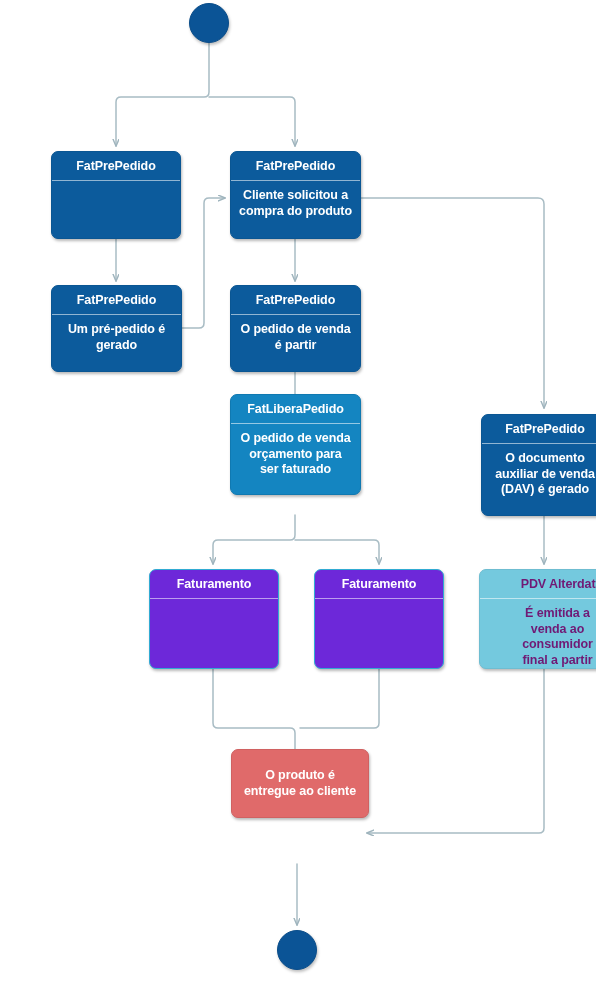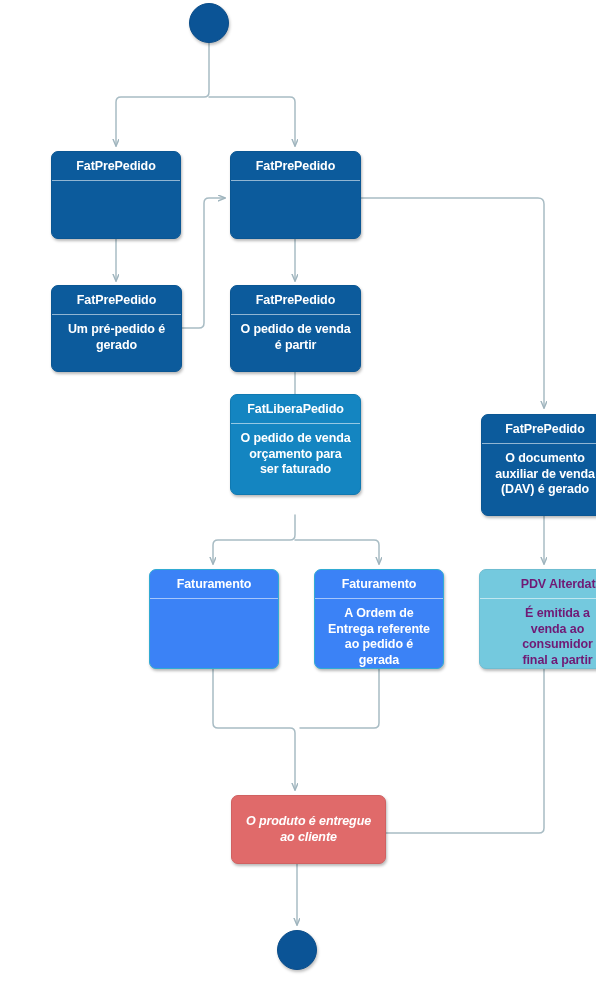--- a/index.html
+++ b/index.html
@@ -50,21 +50,21 @@
     box-sizing: border-box;
     padding: 7px 8px 6px 8px;
     color: #ffffff;
     font-size: 12.5px;
     font-weight: bold;
     line-height: 15.5px;
     letter-spacing: -0.1px;
   }
   .node.c-dark   { background: #0c5b9c; border: 1px solid #0a5693; }
   .node.c-mid    { background: #1485c1; border: 1px solid #1079b1; }
-  .node.c-light  { background: #3b82f6; border: 1px solid #31abd3; }
+  .node.c-light  { background: #6d28d9; border: 1px solid #31abd3; }
   .node.c-pale   { background: #74c9de; border: 1px solid #6ebdd1; }
   .node.c-red    { background: #e06a6a; border: 1px solid #d06161; }
 
   .node.c-pale .hdr,
   .node.c-pale .bdy { color: #701a75; padding-left: 34px; }
 
   .align-center .bdy { text-align: center; }
   .align-left   .bdy { text-align: center; }
 
   .node.terminal {
@@ -123,20 +123,21 @@
   </svg>
 
   <div class="node terminal" style="left:148px; top:3px; width:40px; height:40px;"></div>
 
   <div class="node c-dark align-center" style="left:10px; top:151px; width:130px; height:88px;">
     <div class="hdr">FatPrePedido</div>
   </div>
 
   <div class="node c-dark align-center" style="left:189px; top:151px; width:131px; height:88px;">
     <div class="hdr">FatPrePedido</div>
+    <div class="bdy">Cliente solicitou a compra do produto</div>
   </div>
 
   <div class="node c-dark align-left" style="left:10px; top:285px; width:131px; height:87px;">
     <div class="hdr">FatPrePedido</div>
     <div class="bdy">Um pré-pedido é gerado</div>
   </div>
 
   <div class="node c-dark align-center" style="left:189px; top:285px; width:131px; height:87px;">
     <div class="hdr">FatPrePedido</div>
     <div class="bdy">O pedido de venda é partir</div>
@@ -151,27 +152,26 @@
     <div class="hdr">FatPrePedido</div>
     <div class="bdy">O documento auxiliar de venda (DAV) é gerado</div>
   </div>
 
   <div class="node c-light align-left" style="left:108px; top:569px; width:130px; height:100px;">
     <div class="hdr">Faturamento</div>
   </div>
 
   <div class="node c-light align-left" style="left:273px; top:569px; width:130px; height:100px;">
     <div class="hdr">Faturamento</div>
-    <div class="bdy">A Ordem de Entrega referente ao pedido é gerada</div>
   </div>
 
   <div class="node c-pale align-center" style="left:438px; top:569px; width:131px; height:100px;">
     <div class="hdr">PDV Alterdata</div>
     <div class="bdy">É emitida a venda ao consumidor final a partir do DAV gerado</div>
   </div>
 
-  <div class="node c-red noheader" style="left:190px; top:795px; width:155px; height:69px;font-style:italic;">
+  <div class="node c-red noheader" style="left:190px; top:749px; width:138px; height:69px;">
     <div class="bdy">O produto é entregue ao cliente</div>
   </div>
 
   <div class="node terminal" style="left:236px; top:930px; width:40px; height:40px;"></div>
 
 </div>
 
 </body></html>

